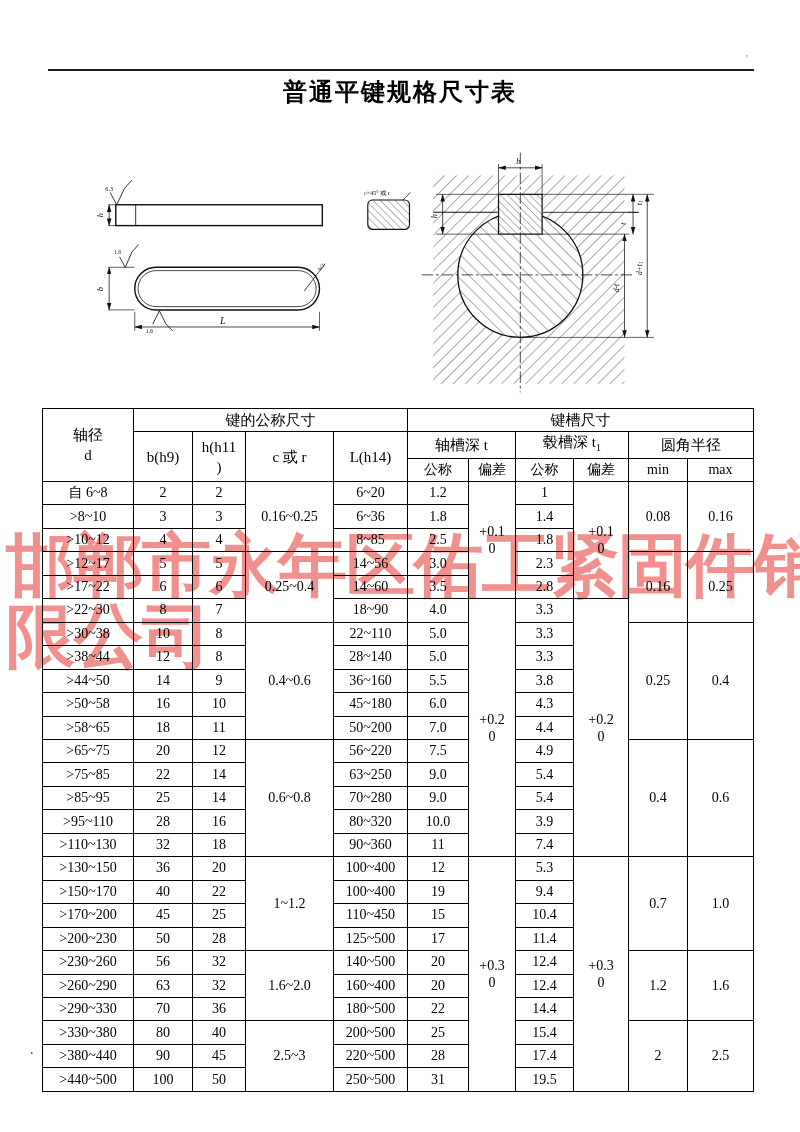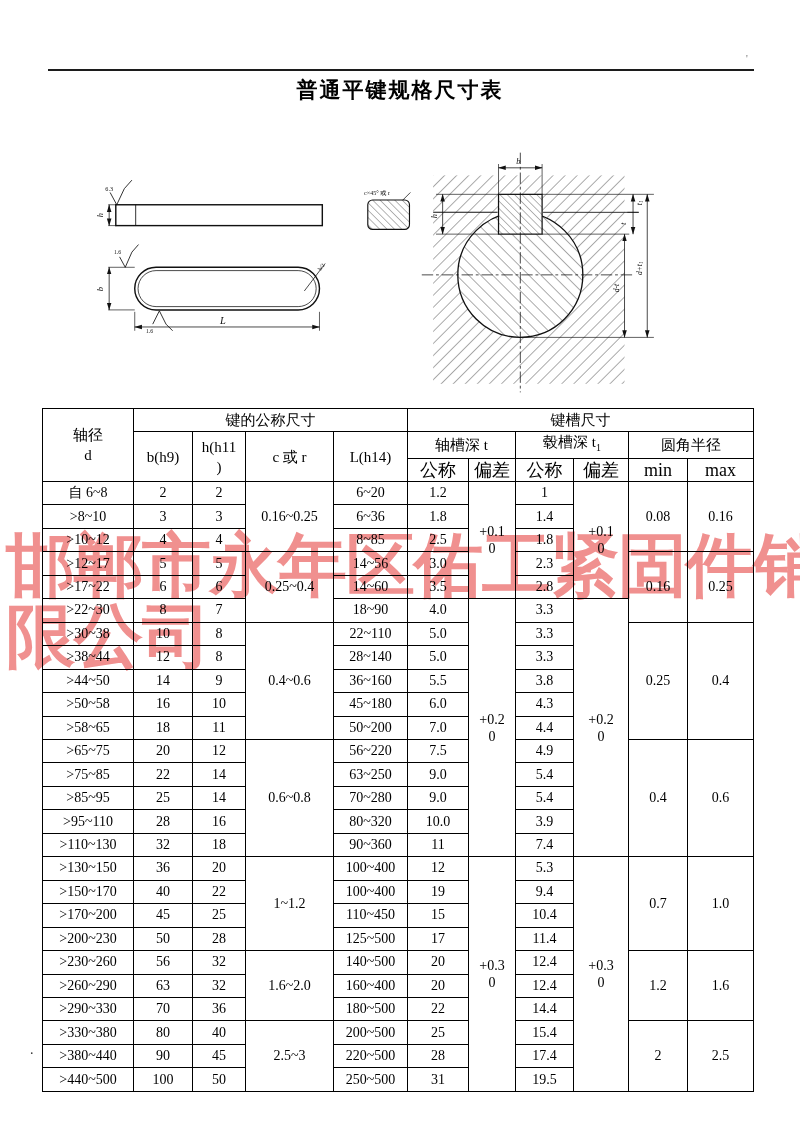--- a/index.html
+++ b/index.html
@@ -3,33 +3,33 @@
 <meta charset="utf-8">
 <style>
   html,body{margin:0;padding:0;}
   body{width:800px;height:1132px;position:relative;background:#ffffff;overflow:hidden;
        font-family:"Liberation Serif",serif;color:#000;}
   .top-rule{position:absolute;left:48px;top:69px;width:706px;height:2px;background:#1c1c1c;}
   .corner-mark{position:absolute;color:#666;font-size:10px;font-family:"Liberation Serif",serif;}
   .mark-tr{left:746px;top:53px;}
   .mark-bl{left:30px;top:1042px;color:#333;font-size:14px;}
   .title{position:absolute;left:0;top:76px;width:800px;text-align:center;margin:0;
-         font-size:21px;font-weight:700;letter-spacing:2px;
+         font-size:24px;font-weight:700;letter-spacing:2px;
          font-family:"Liberation Sans","Liberation Serif",sans-serif;}
   .watermark{position:absolute;font-weight:700;white-space:nowrap;z-index:1;
              font-family:Liberation Sans, sans-serif;letter-spacing:-1px;font-size:69px;}
   .wm1{left:6px;top:520px;}
   .wm2{left:6px;top:591px;}
   .drawings{position:absolute;left:40px;top:140px;z-index:2;}
   table.spec{position:absolute;left:42px;top:408px;z-index:2;border-collapse:collapse;
              table-layout:fixed;background:transparent;}
   table.spec th,table.spec td{border:1px solid #000;text-align:center;vertical-align:middle;
              padding:0;font-weight:normal;background:transparent;overflow:hidden;}
   table.spec thead th{font-size:15px;line-height:20px;height:22px;}
-  table.spec thead tr.sub th{font-size:18px;}
+  table.spec thead tr.sub th{font-size:14px;}
   table.spec tbody td{font-size:14px;line-height:20px;height:22.46px;}
   table.spec tbody td div{line-height:17px;text-align:center;}
   sub{font-size:10px;}
 </style>
 </head>
 <body>
 
 <div class="top-rule"></div>
 <div class="corner-mark mark-tr">'</div>
 <h1 class="title">普通平键规格尺寸表</h1>

